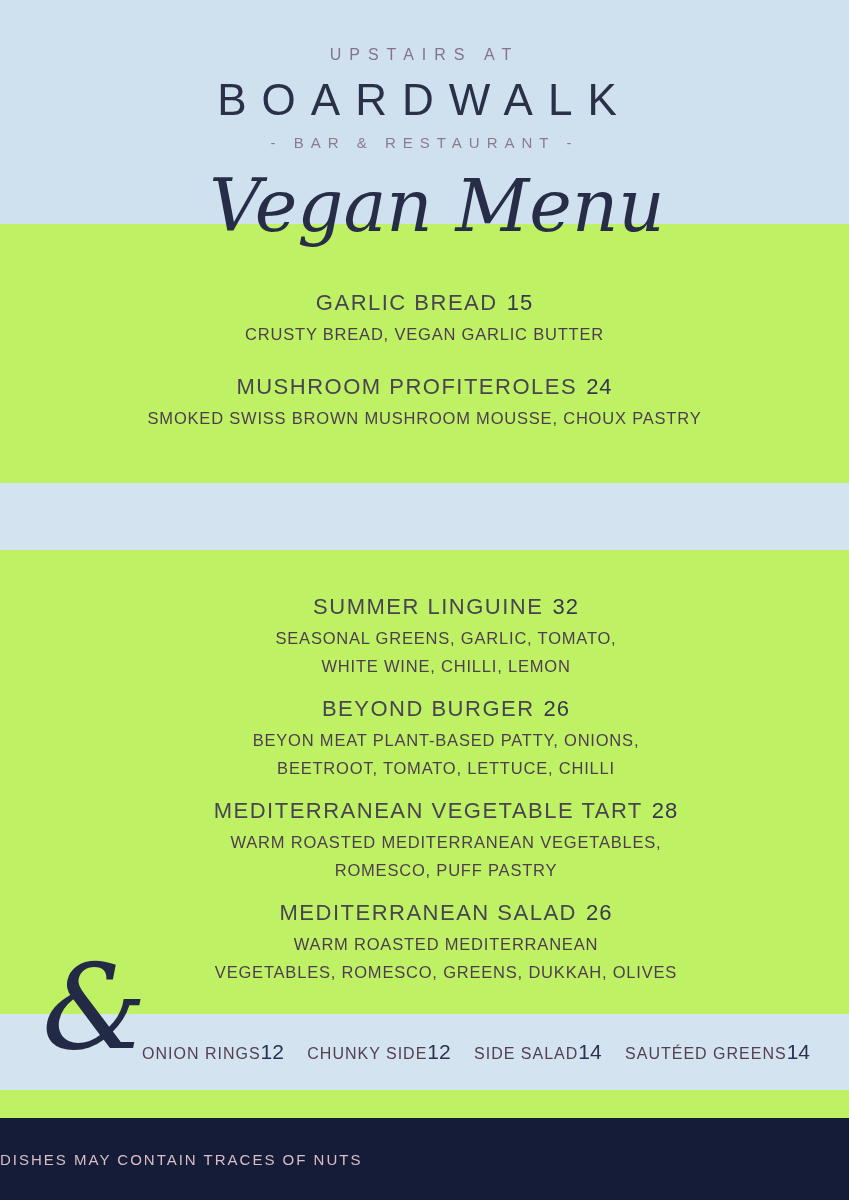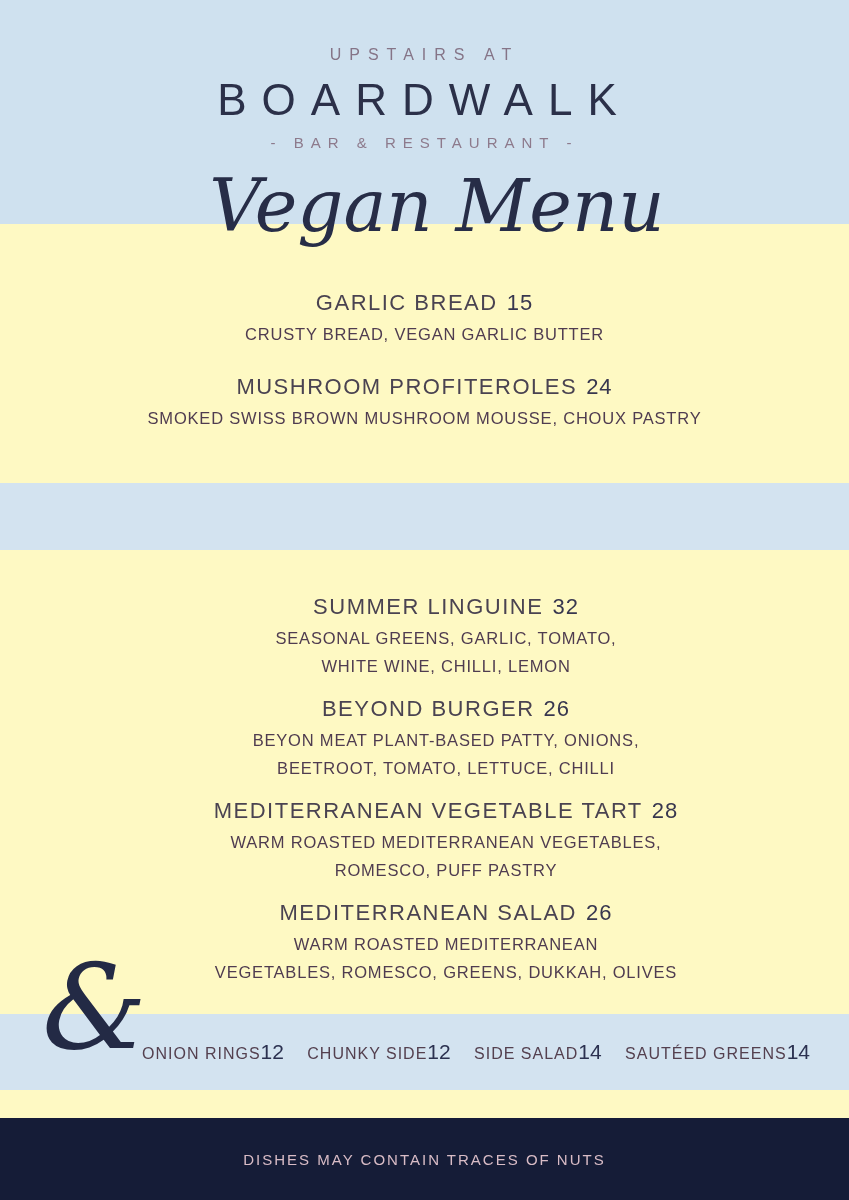--- a/index.html
+++ b/index.html
@@ -1,18 +1,18 @@
 <!DOCTYPE html>
 <html><head>
 <meta charset="utf-8">
 <style>
   html,body { margin:0; padding:0; background:#ffffff; }
   .page {
     position:relative; width:849px; height:1200px; margin:0 auto;
-    background:#fef9c3; overflow:hidden;
+    background:#bef264; overflow:hidden;
     font-family:"Liberation Sans", sans-serif;
   }
   .band { position:absolute; left:0; width:100%; }
   .band-top   { top:0;      height:224px; background:#cfe1ef; }
   .band-mains { top:483px;  height:67px;  background:#d3e3f0; }
   .band-sides { top:1014px; height:76px;  background:#d3e3f0; }
 
   
   .header { position:absolute; top:46px; left:0; right:0; text-align:center; }
   .pre-title { font-size:16px; letter-spacing:8px; color:#857487; }
@@ -53,21 +53,21 @@
     position:absolute; top:1030px; left:142px; width:668px; height:44px;
     display:flex; justify-content:space-between; align-items:center;
   }
   .side-item { display:flex; align-items:baseline; gap:0; }
   .side-name  { font-size:16px; letter-spacing:1px; color:#54404f; }
   .side-price { font-size:21px; color:#2b3150; }
 
   
   .footer {
     position:absolute; top:1118px; left:0; width:100%; height:82px;
-    background:#151c37; display:flex; align-items:center; justify-content:center;
+    background:#151c37; display:flex; align-items:center; 
   }
   .footer-text { font-size:15px; letter-spacing:2px; color:#d9bcc6; }
 </style>
 </head>
 <body>
 
 <div class="page">
 
   <div class="band band-top"></div>
   <div class="band band-mains"></div>

